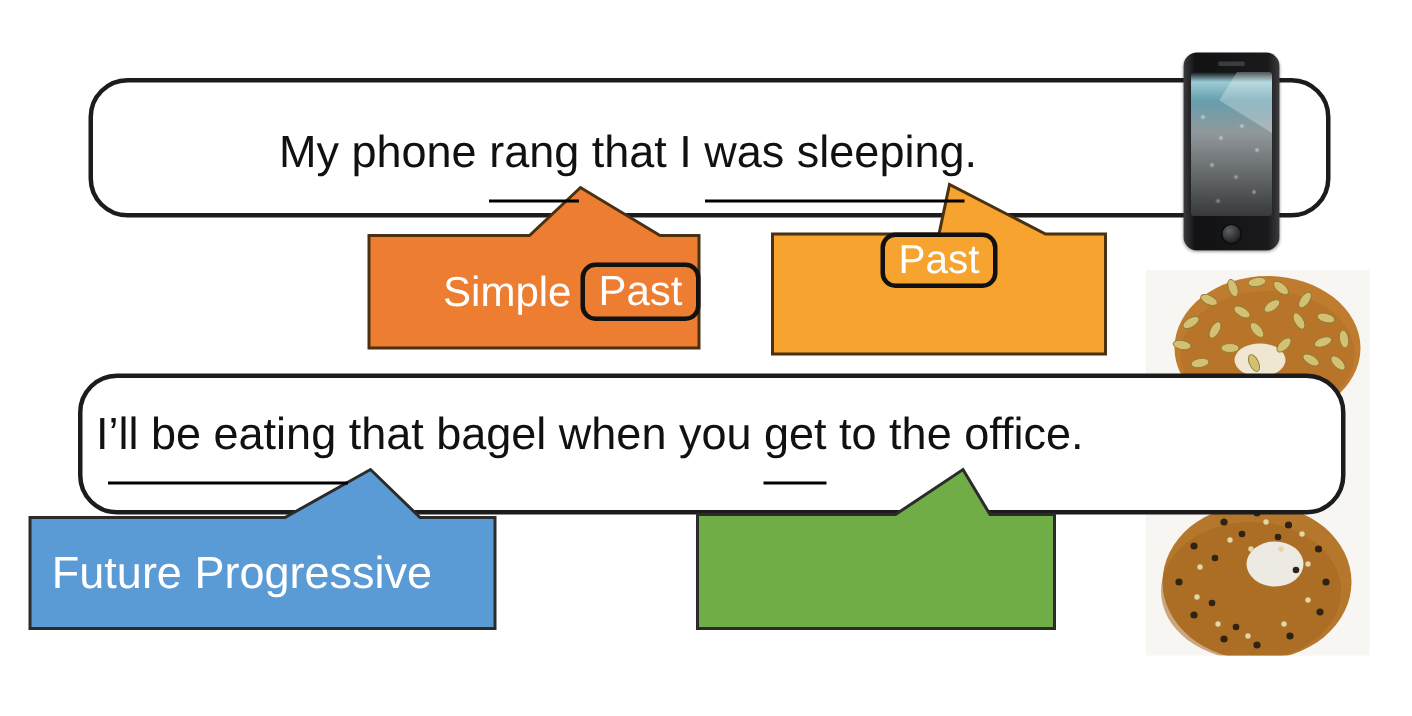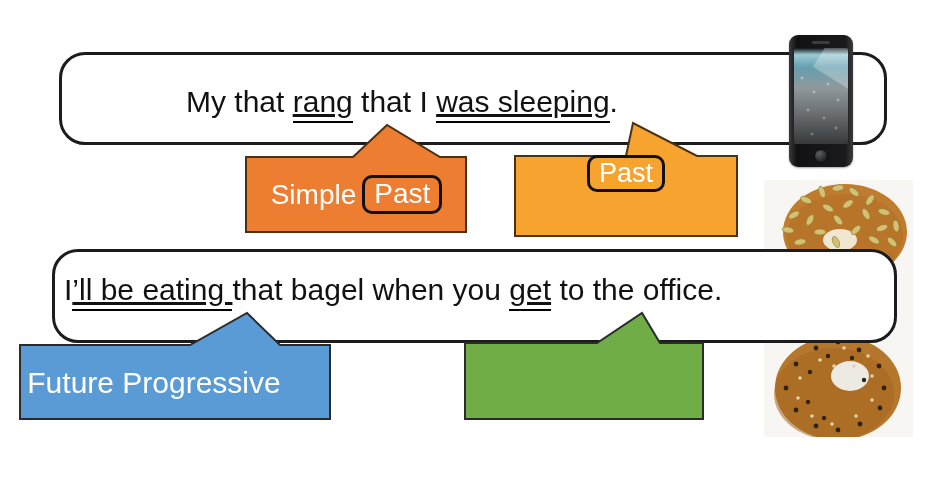--- a/index.html
+++ b/index.html
@@ -11,25 +11,25 @@
                background:#f8f6f2;z-index:1;}
 
   
   .sbox{position:absolute;background:#ffffff;border:3px solid #1c1c1c;border-radius:26px;z-index:2;}
   .box1{left:59px;top:52px;width:822px;height:87px;}
   .box2{left:52px;top:249px;width:839px;height:88px;}
 
   .sentence{position:absolute;z-index:4;margin:0;font-size:30px;color:#111;white-space:nowrap;}
   .s1{left:186px;top:85px;}
   .s2{left:64px;top:273px;}
-  .u{border-bottom:2.5px solid #000;padding-bottom:3px;text-decoration:underline;}
+  .u{border-bottom:2.5px solid #000;padding-bottom:15px;}
 
   
   .co-svg{position:absolute;left:0;top:0;width:941px;height:477px;z-index:3;}
-  .co-label{position:absolute;z-index:4;display:flex;align-items:center;justify-content:center;
+  .co-label{position:absolute;z-index:4;display:flex;align-items:center;justify-content:flex-end;
             color:#ffffff;white-space:nowrap;}
   .lbl-simple-past{left:246px;top:156px;width:221px;height:77px;gap:6px;font-size:28px;}
   .lbl-past-progressive{left:515px;top:155px;width:222px;height:82px;flex-direction:column;
                         justify-content:flex-start;font-size:27px;line-height:1.2;}
   .lbl-future-progressive{left:20px;top:345px;width:268px;height:75px;font-size:30px;}
   .lbl-simple-present{left:465px;top:343px;width:238px;height:77px;font-size:30px;}
   .pastbox{display:inline-block;border:3px solid #111;border-radius:10px;padding:0 9px;line-height:1.15;}
 
   
   .phone{position:absolute;left:789px;top:35px;width:64px;height:132px;z-index:5;
@@ -126,21 +126,21 @@
           <circle cx="92" cy="236" r="1.8"></circle>
             <circle cx="108" cy="220" r="1.8"></circle>
           <circle cx="90" cy="186" r="1.8"></circle>
             <circle cx="70" cy="186" r="1.8"></circle>
         </g>
       </g>
     </svg>
   </div>
 
   <div class="sbox box1"></div>
-  <p class="sentence s1"><span>My that </span><span class="u">rang</span><span> that I </span><span class="u">was sleeping</span><span>.</span></p>
+  <p class="sentence s1"><span>My phone </span><span class="u">rang</span><span> that I </span><span class="u">was sleeping</span><span>.</span></p>
 
   <div class="sbox box2"></div>
   <p class="sentence s2"><span>I</span><span class="u">’ll be eating </span><span>that bagel when you </span><span class="u">get</span><span> to the office.</span></p>
 
   <svg class="co-svg">
     <path stroke="#4a3111" stroke-width="2" d="M246,157 H353 L387,125 L440,157 H466 V232 H246 Z" fill="#ED7D31"></path>
     <path stroke="#4a3111" stroke-width="2" d="M515,156 H626 L633,123 L697,156 H737 V236 H515 Z" fill="#F6A330"></path>
     <path stroke="#2b2b2b" stroke-width="2" d="M20,345 H190 L247,313 L280,345 H330 V419 H20 Z" fill="#5B9BD5"></path>
     <path stroke="#2b2b2b" stroke-width="2" d="M465,343 H597 L642,313 L660,343 H703 V419 H465 Z" fill="#70AD47"></path>
   </svg>

